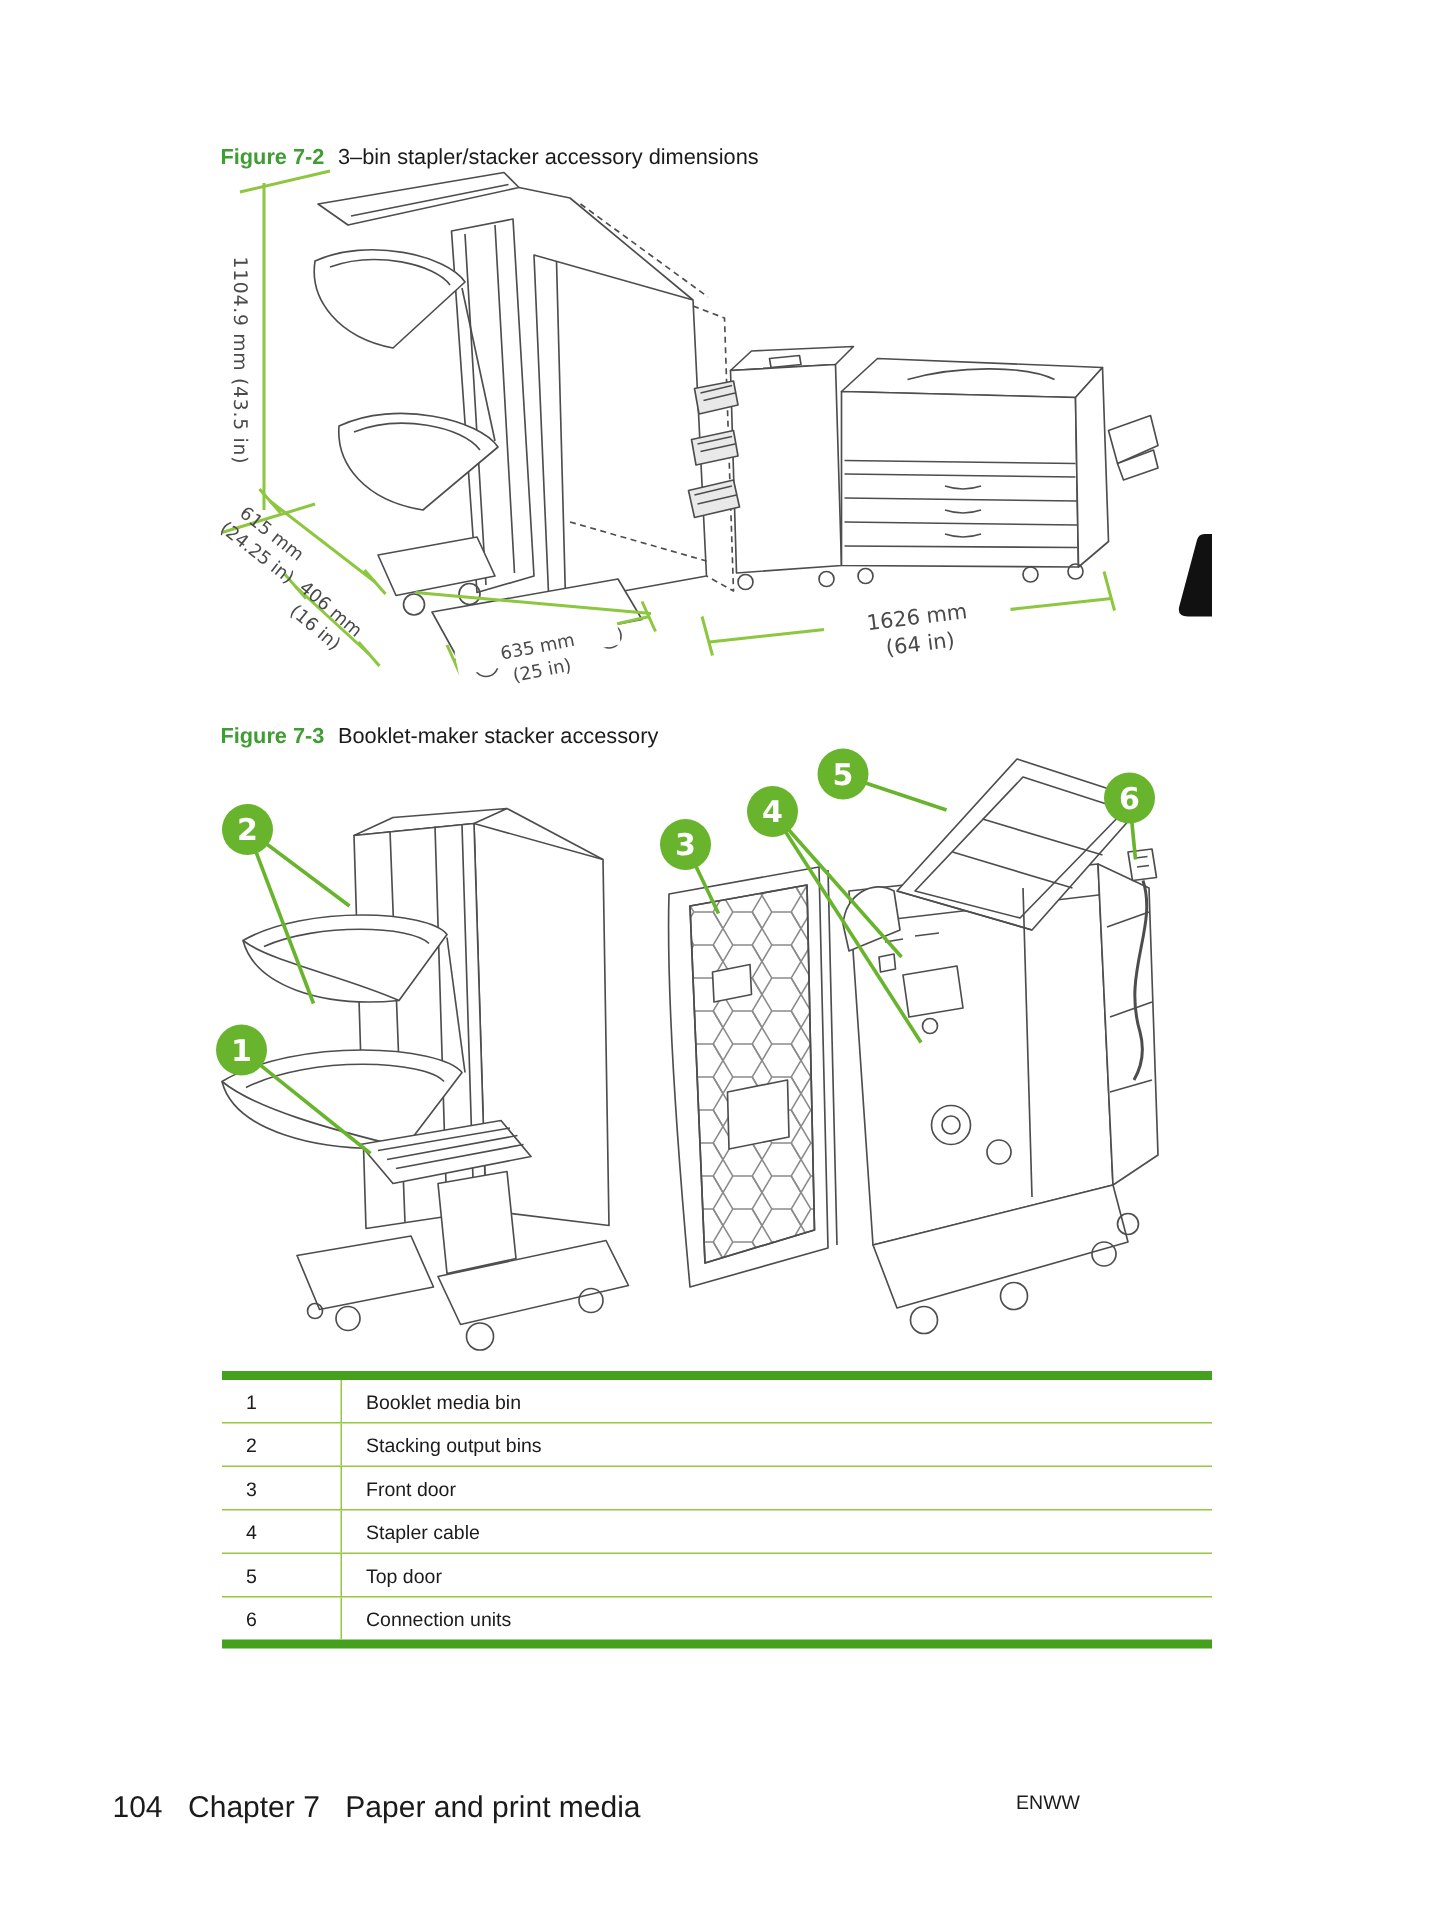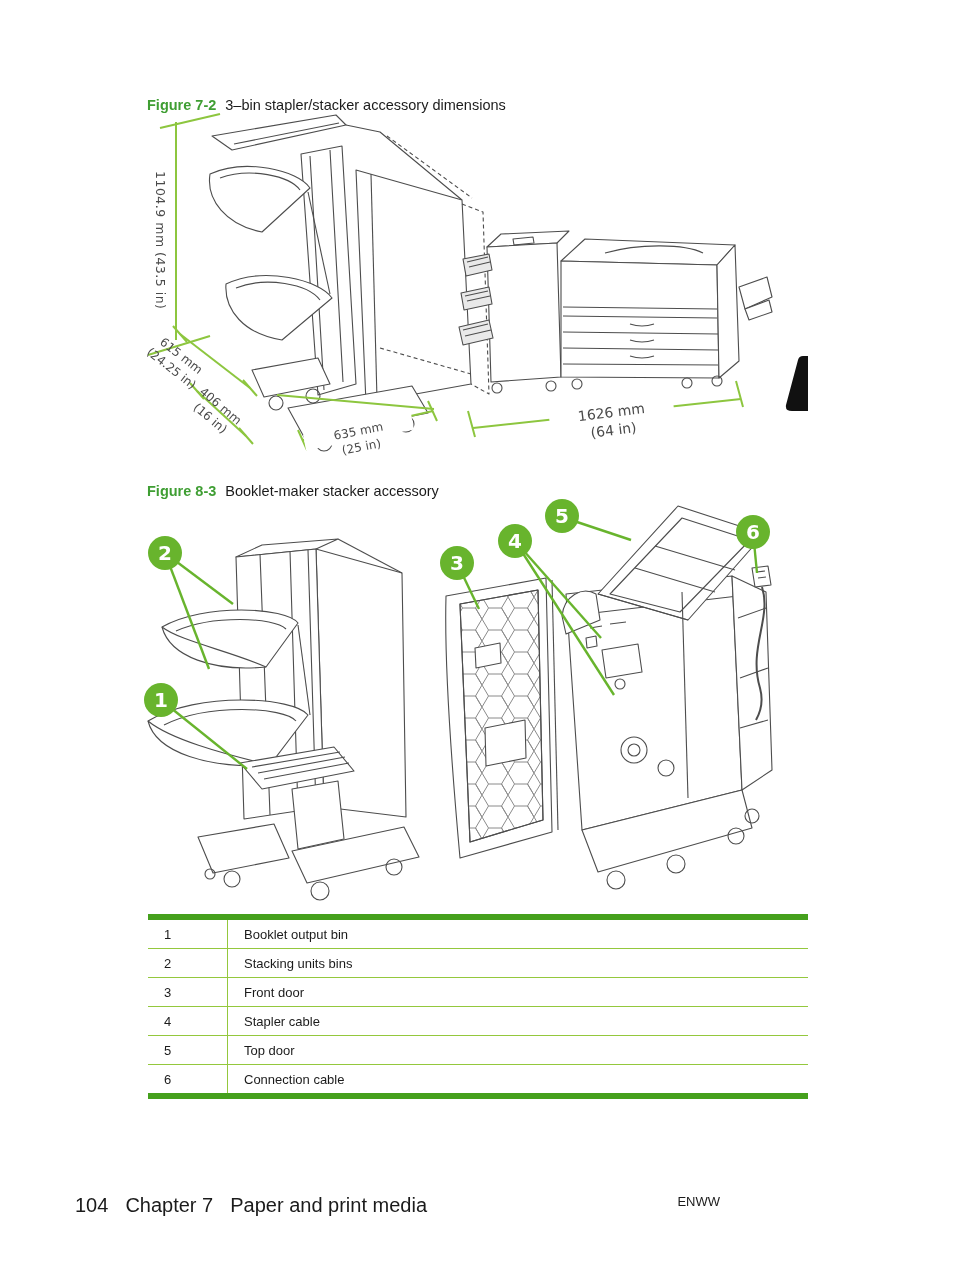--- a/index.html
+++ b/index.html
@@ -133,21 +133,21 @@
       <circle cx="45" cy="22" r="15" fill="none" stroke="#111" stroke-width="10"></circle>
       <path d="M18,27 L72,27 Q76,27 77,31 L89,76 Q90,82 83,82 L7,82 Q0,82 1,76 L13,31 Q14,27 18,27 Z" fill="#111"></path>
     </svg>
     <div class="weight-text">
       <div>54 kg</div>
       <div>119 lb</div>
     </div>
   </div>
 
   <div class="fig-heading" style="left:147px;top:483px;">
-    <span class="fig-label">Figure 8-3</span><span class="fig-title">Booklet-maker stacker accessory</span>
+    <span class="fig-label">Figure 7-3</span><span class="fig-title">Booklet-maker stacker accessory</span>
   </div>
 
   <svg style="left:140px;top:505px;" width="300" height="395" viewBox="0 0 300 395">
     <g stroke="#4d4d4d" stroke-width="1.1" fill="none" stroke-linejoin="round">
       <path d="M96,52 L122,40 L198,34 L176,44 Z" fill="#fff"></path>
       <path d="M176,44 L262,68 L266,312 L184,302 Z" fill="#fff"></path>
       <path d="M198,34 L262,68"></path>
       <path d="M96,52 L176,44 L184,302 L104,314 Z" fill="#fff"></path>
       <path d="M120,49 L130,310 M150,46 L158,306 M168,45 L176,303"></path>
       <path d="M22,122 C64,98 146,102 158,118 L126,162 C74,167 30,152 22,122 Z" fill="#fff"></path>
@@ -227,41 +227,41 @@
   <div class="callout" style="left:144px;top:683px;">1</div>
   <div class="callout" style="left:148px;top:536px;">2</div>
   <div class="callout" style="left:440px;top:546px;">3</div>
   <div class="callout" style="left:498px;top:524px;">4</div>
   <div class="callout" style="left:545px;top:499px;">5</div>
   <div class="callout" style="left:736px;top:515px;">6</div>
 
   <div class="legend-table">
     <div class="legend-row">
       <div class="cell-num">1</div>
-      <div class="cell-label">Booklet output bin</div>
+      <div class="cell-label">Booklet media bin</div>
     </div>
     <div class="legend-row">
       <div class="cell-num">2</div>
-      <div class="cell-label">Stacking units bins</div>
+      <div class="cell-label">Stacking output bins</div>
     </div>
     <div class="legend-row">
       <div class="cell-num">3</div>
       <div class="cell-label">Front door</div>
     </div>
     <div class="legend-row">
       <div class="cell-num">4</div>
       <div class="cell-label">Stapler cable</div>
     </div>
     <div class="legend-row">
       <div class="cell-num">5</div>
       <div class="cell-label">Top door</div>
     </div>
     <div class="legend-row">
       <div class="cell-num">6</div>
-      <div class="cell-label">Connection cable</div>
+      <div class="cell-label">Connection units</div>
     </div>
   </div>
 
   <div class="footer-left">
     <span>104</span><span>Chapter 7</span><span>Paper and print media</span>
   </div>
   <div class="footer-right">ENWW</div>
 
 </div>
 

